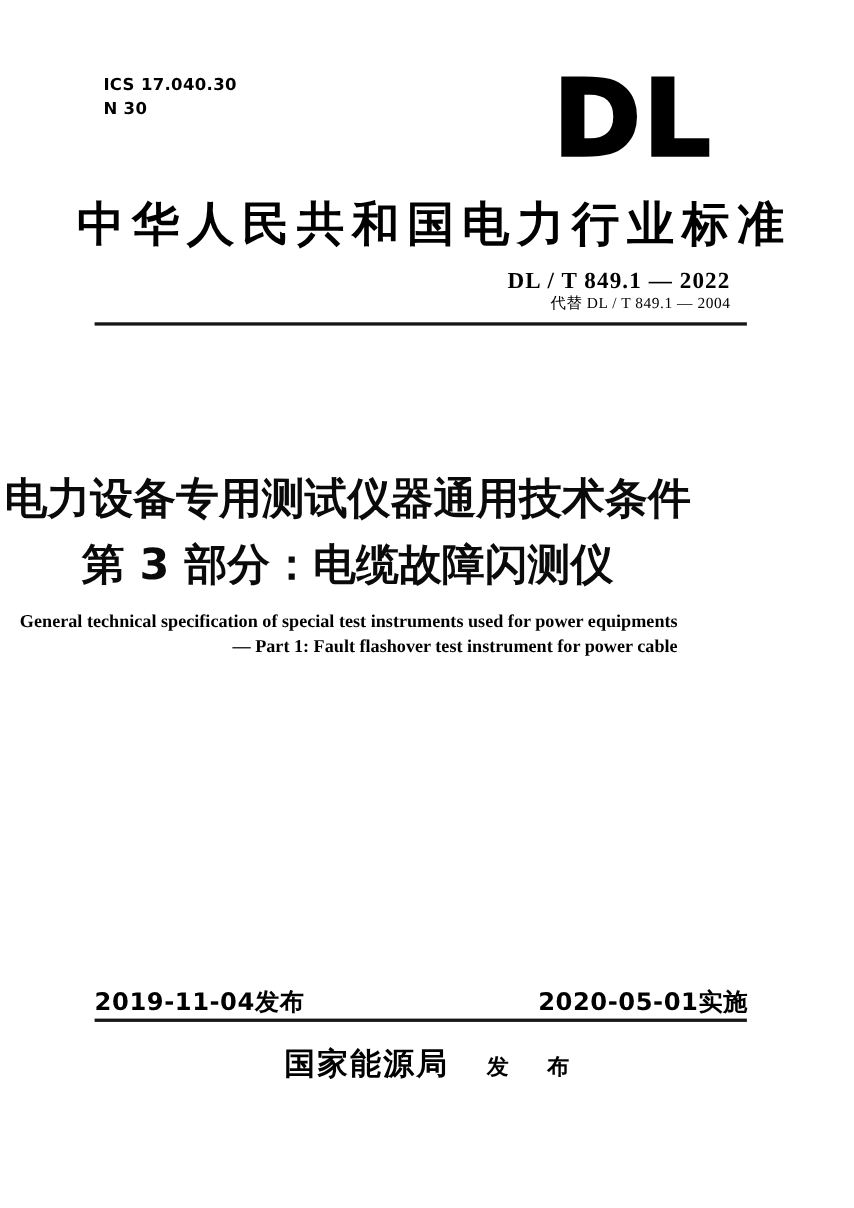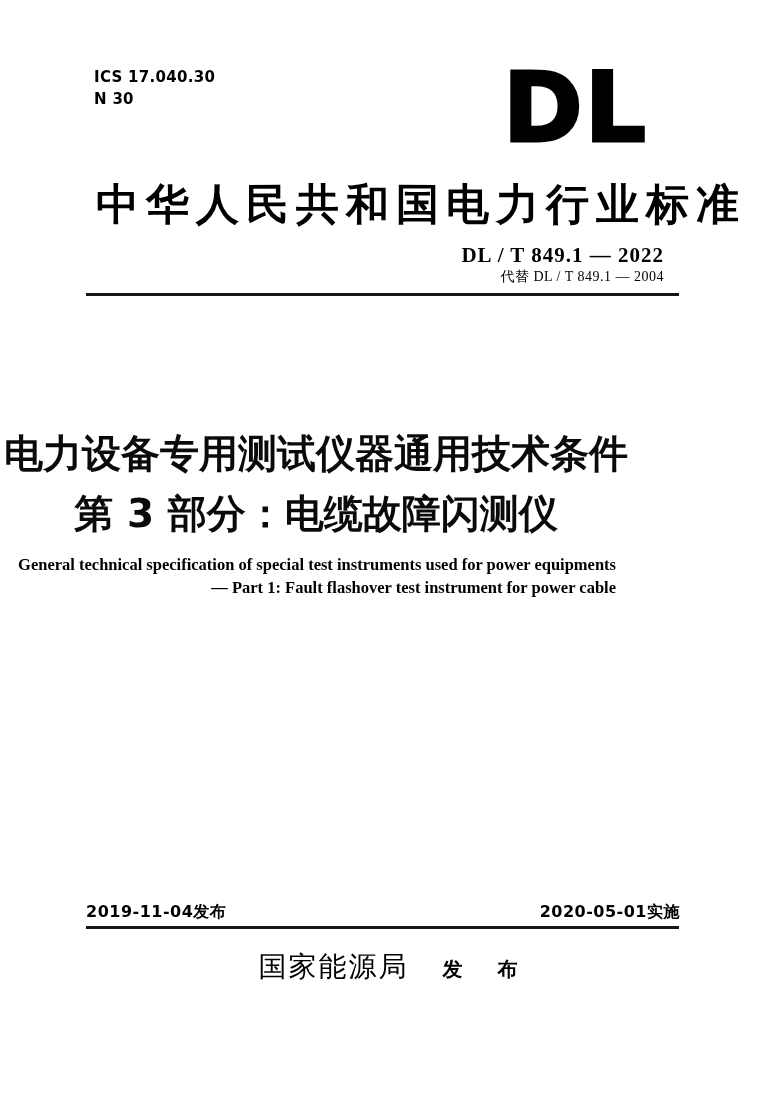--- a/index.html
+++ b/index.html
@@ -35,21 +35,21 @@
     font-family: "DejaVu Sans", sans-serif;
     font-weight: 900;
     font-size: 96px;
     line-height: 110px;
     letter-spacing: 2px;
     -webkit-text-stroke: 3px #000;
   }
   
   .org-title {
     position: absolute;
-    left: 96px;
+    left: 70px;
     top: 181px;
     width: 600px;
     font-weight: bold;
     font-size: 43px;
     line-height: 46px;
     letter-spacing: 7px;
     white-space: nowrap;
   }
   
   .std-num {
@@ -110,37 +110,37 @@
   
   .dates {
     position: absolute;
     left: 86px;
     top: 899px;
     width: 594px;
     display: flex;
     justify-content: space-between;
     font-family: "DejaVu Sans", sans-serif;
     font-weight: 600;
-    font-size: 16px;
+    font-size: 22px;
     line-height: 26px;
     letter-spacing: 0.5px;
   }
   
   .publisher {
     position: absolute;
     left: 0;
     top: 948px;
     width: 776px;
     display: flex;
     justify-content: center;
     align-items: baseline;
     gap: 34px;
   }
   .pub-name {
-    font-weight: normal;
+    font-weight: bold;
     font-size: 28px;
     letter-spacing: 2px;
   }
   .pub-label {
     font-weight: bold;
     font-size: 20px;
     letter-spacing: 14px;
     margin-right: -14px;
   }
 </style>

